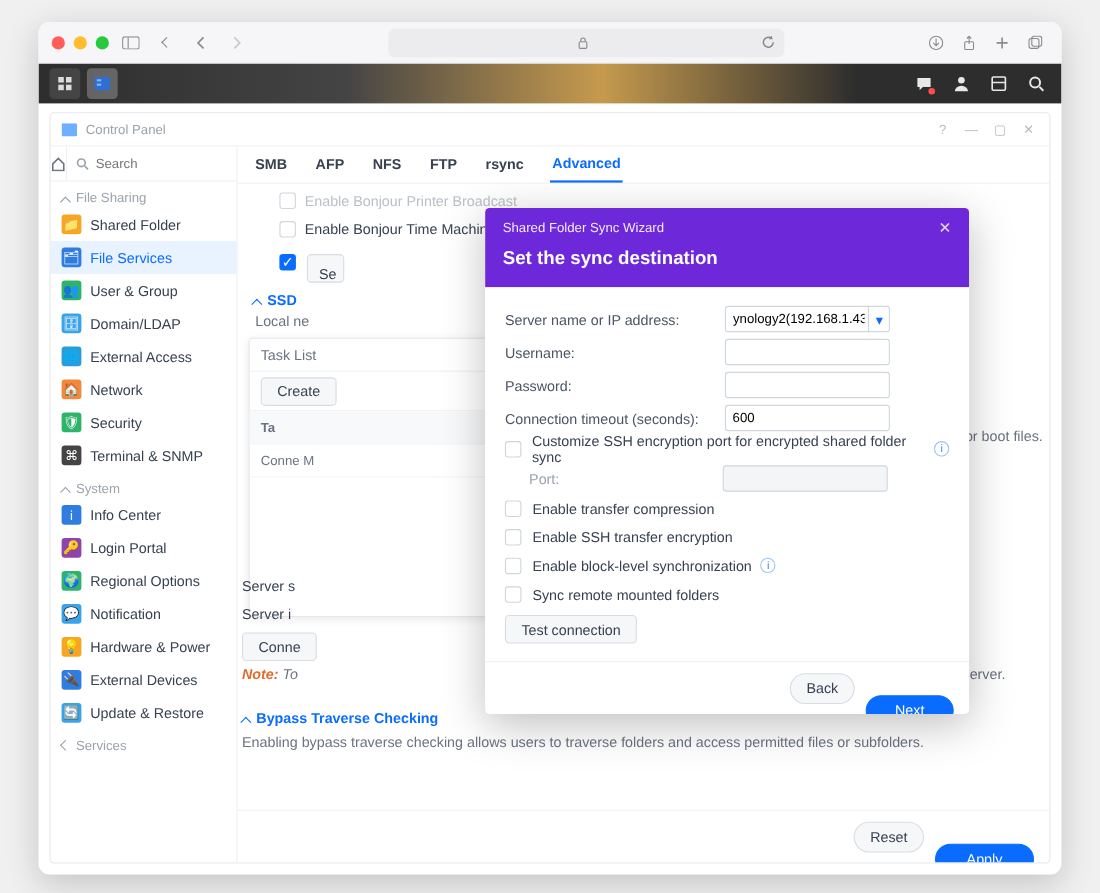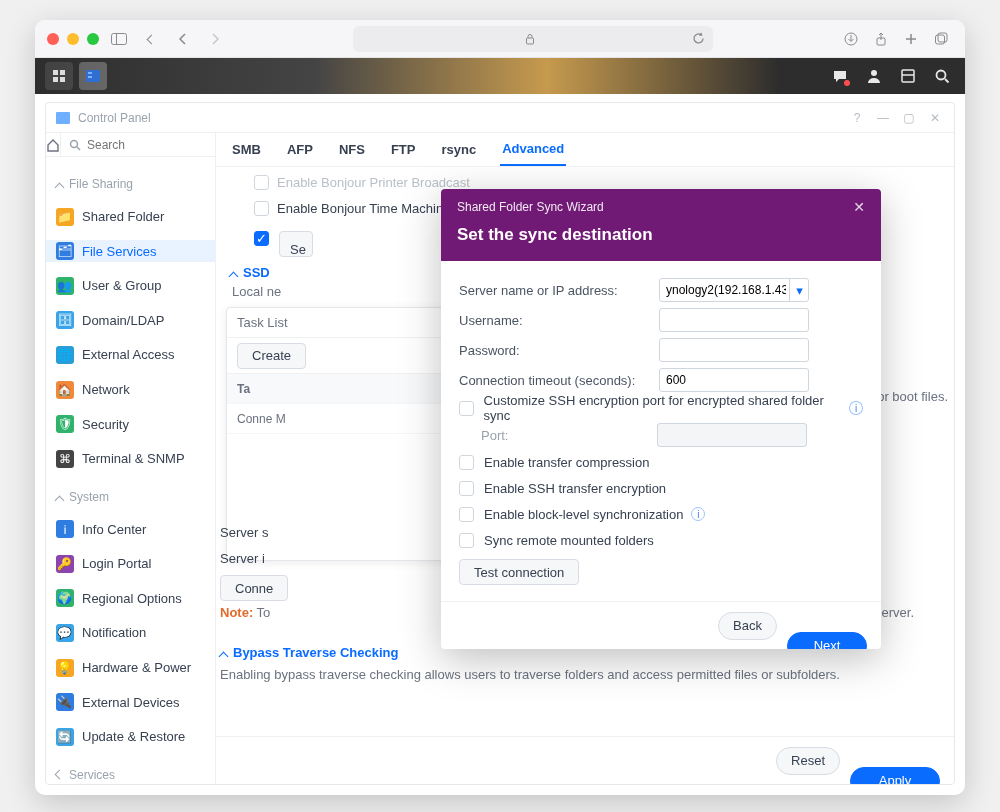--- a/index.html
+++ b/index.html
@@ -29,59 +29,59 @@
 
   
   .dsm-window { position:absolute; top:82px; left:10px; right:10px; bottom:10px; background:#fff; border:1px solid #e5e7eb; border-radius:4px; display:flex; flex-direction:column; }
   .dsm-win-head { height:30px; border-bottom:1px solid #eef0f2; display:flex; align-items:center; padding:0 10px; color:#9aa3ad; font-size:12px; gap:8px; }
   .dsm-win-head .spacer { flex:1; }
   .dsm-win-head .wbtn { width:18px; color:#b6bcc3; text-align:center; }
 
   .dsm-body { flex:1; display:flex; overflow:hidden; }
 
   
-  .sidebar { width:170px; border-right:1px solid #eef0f2; display:flex; flex-direction:column; font-size:13px;gap:12px; }
+  .sidebar { width:170px; border-right:1px solid #eef0f2; display:flex; flex-direction:column; font-size:13px; }
   .side-search { display:flex; align-items:center; height:32px; border-bottom:1px solid #eef0f2; }
   .side-home { width:32px; display:flex; align-items:center; justify-content:center; border-right:1px solid #eef0f2; height:100%; color:#6b7280; }
   .side-search-field { flex:1; display:flex; align-items:center; padding:0 8px; color:#9aa3ad; gap:6px; }
   .side-search-field input { border:none; outline:none; font-size:12px; flex:1; background:transparent; }
   .side-group { padding:8px 10px 2px; color:#9aa3ad; font-size:12px; display:flex; align-items:center; gap:6px; }
   .side-item { height:30px; display:flex; align-items:center; gap:8px; padding:0 10px; color:#374151; cursor:default; }
   .side-item.active { background:#e9f2ff; color:#0a6cff; }
   .side-item .ic { width:18px; height:18px; border-radius:3px; display:flex; align-items:center; justify-content:center; font-size:12px; color:#fff; }
 
   
   .main { flex:1; display:flex; flex-direction:column; position:relative; overflow:hidden; }
   .tabs { height:34px; border-bottom:1px solid #eef0f2; display:flex; align-items:center; gap:22px; padding:0 14px; font-size:13px; color:#374151; }
   .tabs .tab { padding:8px 2px; font-weight:600; }
   .tabs .tab.active { color:#0a6cff; border-bottom:2px solid #0a6cff; }
   .content { flex:1; padding:8px 14px 0; font-size:13px; color:#374151; position:relative; overflow:hidden; }
   .chk { width:15px; height:15px; border:1px solid #cfd6dd; border-radius:3px; display:inline-flex; align-items:center; justify-content:center; vertical-align:middle; margin-right:8px; background:#fff; }
   .chk.blue { border-color:#0a6cff; background:#0a6cff; color:#fff; }
   .row { display:flex; align-items:flex-start; height:26px; }
   .section-title { color:#0a6cff; font-weight:600; display:flex; align-items:center; gap:6px; margin:8px 0 4px; }
-  .note { color:#6b7280; }
+  .note { color:#6b7280;font-style:italic; }
   .note b { color:#e06b2e; font-weight:600; }
   .btn { height:28px; padding:0 14px; border:1px solid #d7dde3; background:#f5f7f9; border-radius:14px; font-size:13px; color:#374151; }
   .btn.primary { background:#0a6cff; color:#fff; border-color:#0a6cff;margin-top:40px; }
   .btn.small { border-radius:4px; height:26px; }
   .footer { height:48px; border-top:1px solid #eef0f2; display:flex; align-items:center; justify-content:flex-end; gap:10px; padding:0 14px; }
   .desc { color:#6b7280; margin:4px 0 18px; }
 
   
   .panel-tasklist { position:absolute; left:10px; top:140px; width:560px; background:#fff; border:1px solid #e3e7ec; border-radius:4px; box-shadow:0 2px 8px rgba(0,0,0,.08); }
   .panel-tasklist .tl-head { height:30px; border-bottom:1px solid #eef0f2; display:flex; align-items:center; padding:0 10px; color:#6b7280; font-size:13px; }
   .panel-tasklist .tl-head .x { margin-left:auto; color:#aeb4bb; }
   .panel-tasklist .tl-tools { height:36px; display:flex; align-items:center; gap:8px; padding:0 10px; border-bottom:1px solid #eef0f2; }
   .panel-tasklist .tl-row { height:30px; display:flex; align-items:center; padding:0 10px; font-size:12px; color:#6b7280; border-bottom:1px solid #f4f6f8; }
   .panel-tasklist .tl-foot { height:46px; display:flex; align-items:center; justify-content:flex-end; padding:0 12px; }
 
   
   .wizard { position:absolute; left:225px; top:22px; width:440px; background:#fff; border-radius:4px; box-shadow:0 10px 40px rgba(0,0,0,.25); overflow:hidden; z-index:10; }
-  .wiz-head { background:#701a75; color:#fff; padding:10px 16px 16px; }
+  .wiz-head { background:#6d28d9; color:#fff; padding:10px 16px 16px; }
   .wiz-head .wt { font-size:12px; opacity:.9; display:flex; align-items:center; }
   .wiz-head .wt .x { margin-left:auto; font-size:14px; opacity:.9; }
   .wiz-head h2 { font-size:17px; font-weight:700; margin-top:10px; }
   .wiz-body { padding:14px 18px 6px; font-size:13px; color:#374151; }
   .frow { display:flex; align-items:center; height:30px; }
   .frow .lab { width:200px; color:#4b5563; }
   .frow .inp { flex:1; }
   .tinput { width:150px; height:24px; border:1px solid #cfd6dd; border-radius:3px; padding:0 6px; font-size:12px; }
   .combo { position:relative; display:inline-flex; }
   .combo .tinput { padding-right:22px; }

